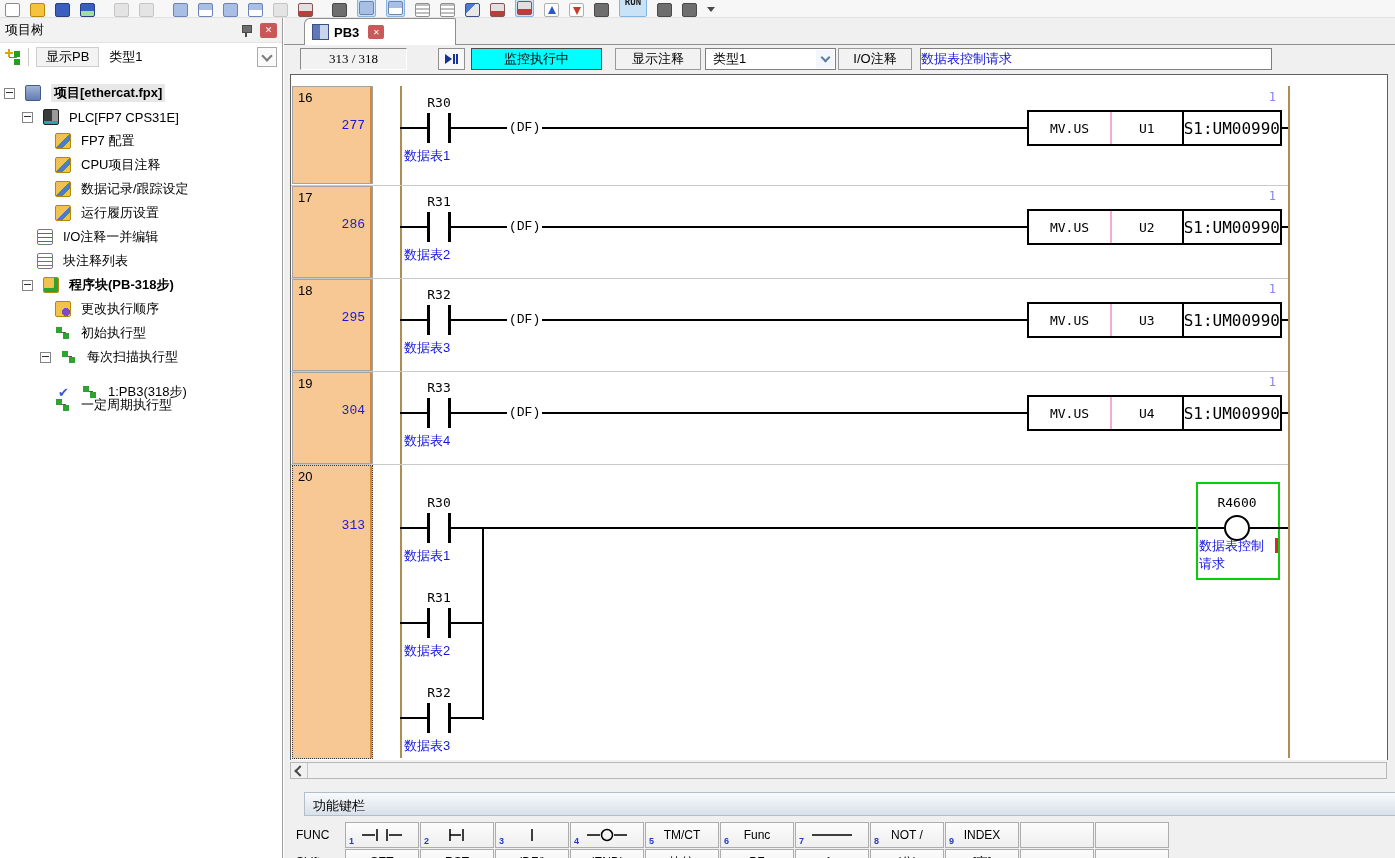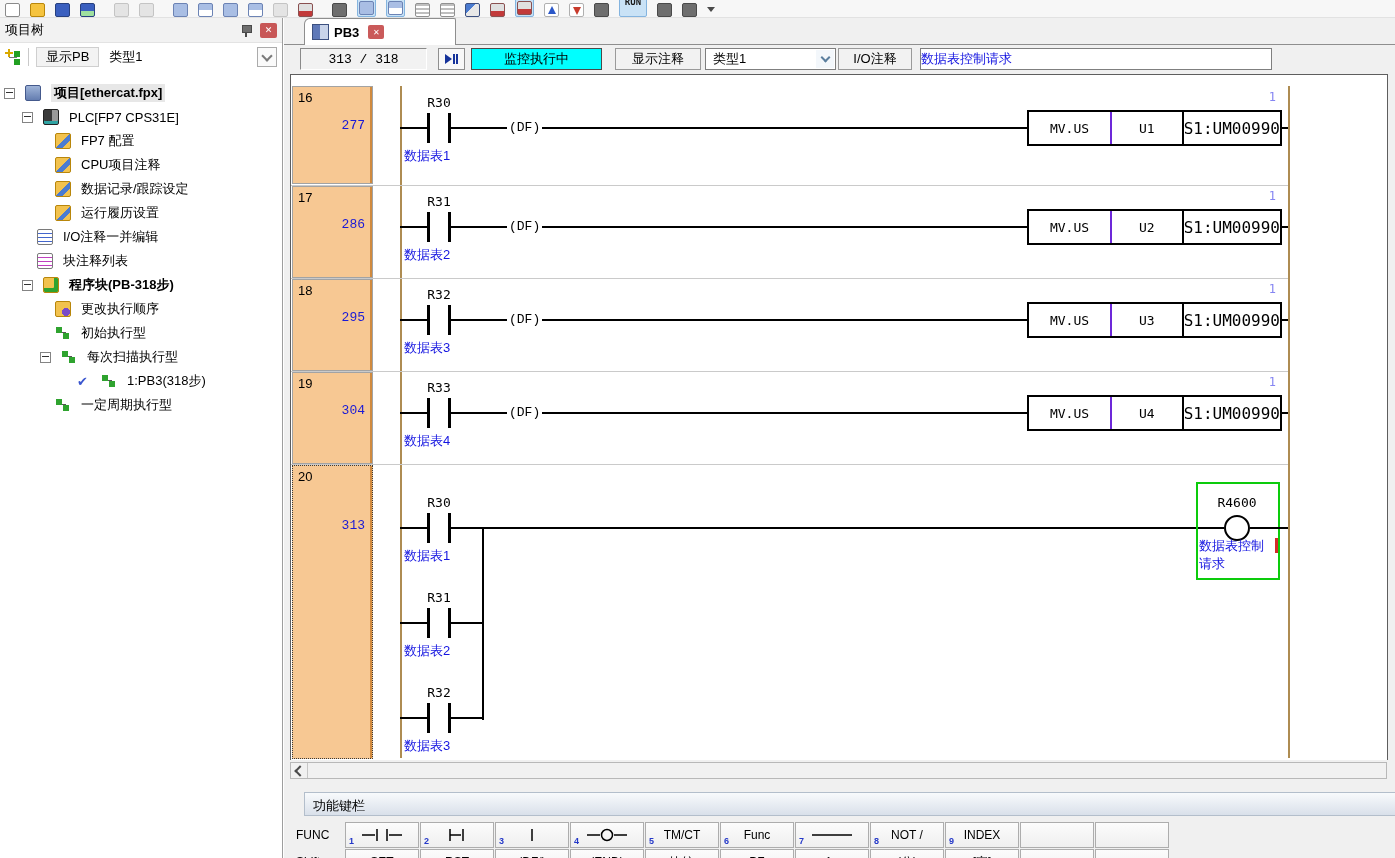--- a/index.html
+++ b/index.html
@@ -71,21 +71,21 @@
   
   .main{position:absolute;left:284px;top:18px;width:1111px;height:840px;background:#F0F0F0}
   .tabline{position:absolute;left:0;top:26px;width:1111px;height:1px;background:#8E8E8E}
   .tab{position:absolute;left:20px;top:0;width:152px;height:27px;background:#fff;border:1px solid #8E8E8E;border-bottom:none;
     border-radius:6px 2px 0 0;display:flex;align-items:center;padding:0 7px;gap:5px;box-sizing:border-box}
   .tab-icon{width:15px;height:14px;background:linear-gradient(90deg,#5F79B8 45%,#C9D4EA 45%);border:1px solid #3C5080;flex:none}
   .tab-title{font-weight:bold}
   .tab-x{width:16px;height:14px;background:#CA5A5A;border-radius:2px;color:#fff;font-size:8px;font-weight:bold;display:flex;align-items:center;justify-content:center;margin-left:4px}
   .tab-x::before{content:"✕"}
   .sbox{position:absolute;top:30px;height:22px;box-sizing:border-box;display:flex;align-items:center;justify-content:center}
-  #steps{left:16px;width:127px;border:1px solid;border-color:#8A8A8A #FFF #FFF #8A8A8A;background:#F2F2F2;font-family:Liberation Mono, monospace}
+  #steps{left:16px;width:107px;border:1px solid;border-color:#8A8A8A #FFF #FFF #8A8A8A;background:#F2F2F2;font-family:Liberation Serif, serif}
   #monbtn{left:154px;width:27px;background:#F8F8F8;border:1px solid #8F8F8F;gap:1px}
   .play{width:0;height:0;border-top:5px solid transparent;border-bottom:5px solid transparent;border-left:7px solid #16339B}
   .bars{width:5px;height:10px;border-left:2px solid #16339B;border-right:2px solid #16339B;box-sizing:border-box}
   #monstate{left:187px;width:131px;background:#00FFFF;border:1px solid #4A4A4A}
   #showc{left:331px;width:86px;background:#F2F2F2;border:1px solid #9A9A9A}
   #combo{left:421px;width:131px;background:#fff;border:1px solid #7F7F7F;justify-content:flex-start;padding-left:7px}
   .combo-arrow{position:absolute;right:1px;top:1px;bottom:1px;width:18px;background:#F3F7FB;display:flex;align-items:center;justify-content:center}
   .combo-arrow .chev{border-color:#5A7E9E;width:5px;height:5px}
   #iobtn{left:554px;width:74px;background:#F2F2F2;border:1px solid #9A9A9A}
   #iofield{left:636px;width:352px;background:#fff;border:1px solid #7F7F7F;color:#1414E0;justify-content:flex-start;}
@@ -99,21 +99,21 @@
   .rnum{position:absolute;left:5px;top:3px}
   .rstep{position:absolute;right:7px;top:30px;color:#1A1AD6;font-family:Liberation Mono, monospace}
   .w{position:absolute;height:2px;background:#000}
   .vw{position:absolute;width:2px;background:#000}
   .cb{position:absolute;width:3px;height:30px;background:#000}
   .dl{position:absolute;width:70px;text-align:center;font-family:"DejaVu Sans Mono",monospace}
   .cm{position:absolute;color:#1414E0;white-space:nowrap}
   .df{position:absolute;font-family:Liberation Mono, monospace;background:#fff;padding:0 2px}
   .fb{position:absolute;left:736px;width:255px;height:36px;border:2px solid #000;background:#fff;display:flex;box-sizing:border-box}
   .fc{display:flex;align-items:center;justify-content:center;font-family:"DejaVu Sans Mono",monospace;box-sizing:border-box;height:100%}
-  .fc1{width:102px;border-right:2px solid #6d28d9}
+  .fc1{width:102px;border-right:2px solid #f9a8d4}
   .fc2{width:88px;border-right:2px solid #000}
   .fc3{flex:1;font-size:16px}
   .badge{position:absolute;left:935px;width:50px;text-align:right;color:#8585F2;font-size:12px;font-family:"DejaVu Sans Mono",monospace}
   .coil{position:absolute;left:933px;width:22px;height:22px;border:2px solid #000;border-radius:50%;background:#fff}
   .gsel{position:absolute;left:905px;top:407px;width:84px;height:98px;border:2px solid #0CCB0C;box-sizing:border-box}
   .caret{position:absolute;left:984px;top:463px;width:3px;height:15px;background:#D42A2A}
   
   .hscroll{position:absolute;left:6px;top:744px;width:1097px;height:17px;background:#F1F1F1;border:1px solid #B8B8B8;box-sizing:border-box;display:flex}
   .hs-btn{width:16px;height:100%;border-right:1px solid #C6C6C6;display:flex;align-items:center;justify-content:center;background:#F1F1F1}
   .hs-arrow{width:6px;height:6px;border-left:2px solid #4A4A4A;border-bottom:2px solid #4A4A4A;transform:rotate(45deg);margin-left:2px}
@@ -233,21 +233,21 @@
       </div>
       <div class="trow" style="top:252px;padding-left:55px">
         <span class="ticon ti-pb"></span>
         <span class="tlabel">初始执行型</span>
       </div>
       <div class="trow" style="top:276px;padding-left:40px">
         <span class="texp"></span>
         <span class="ticon ti-pb"></span>
         <span class="tlabel">每次扫描执行型</span>
       </div>
-      <div class="trow" style="top:300px;padding-left:77px">
+      <div class="trow" style="top:311px;padding-left:58px">
         <span class="tcheck"></span>
         <span class="ticon ti-pb"></span>
         <span class="tlabel">1:PB3(318步)</span>
       </div>
       <div class="trow" style="top:324px;padding-left:55px">
         <span class="ticon ti-pb"></span>
         <span class="tlabel">一定周期执行型</span>
       </div>
     </div>
   </div>

